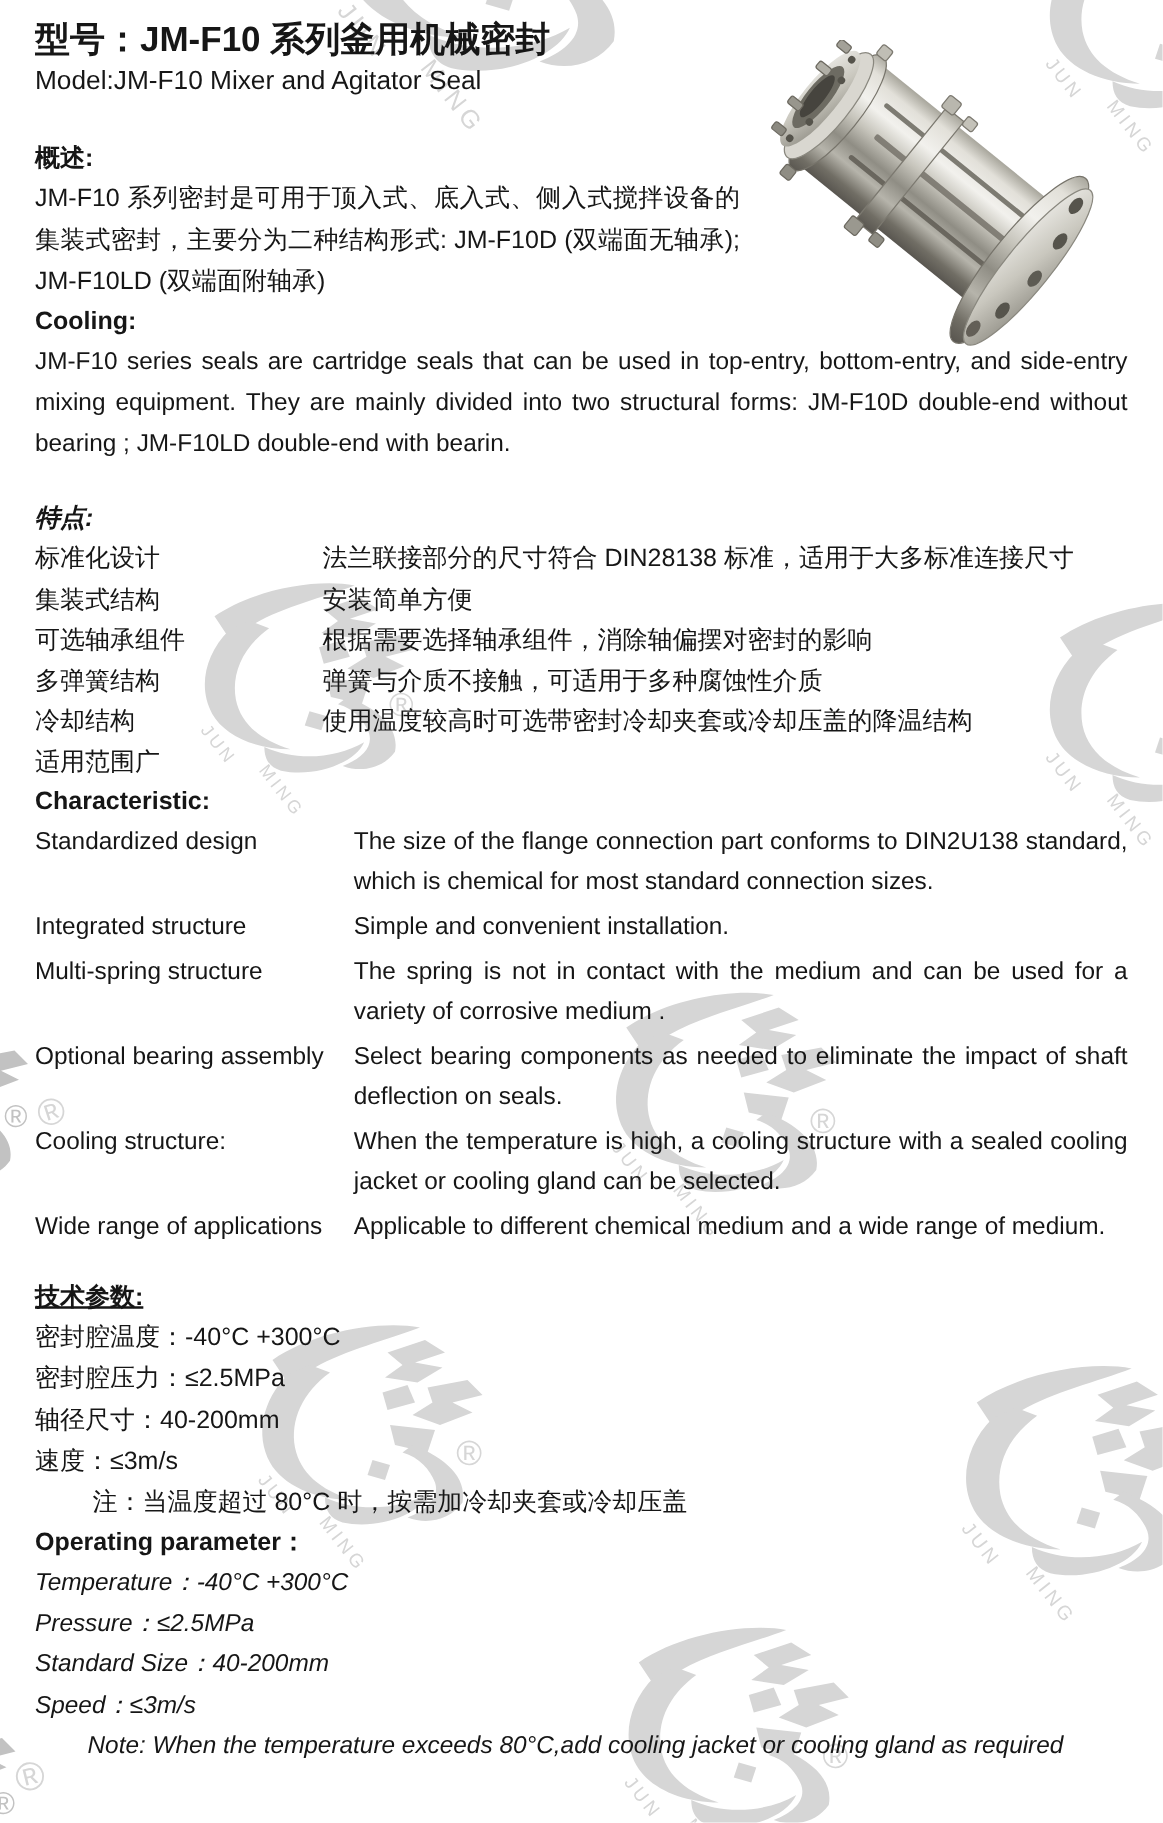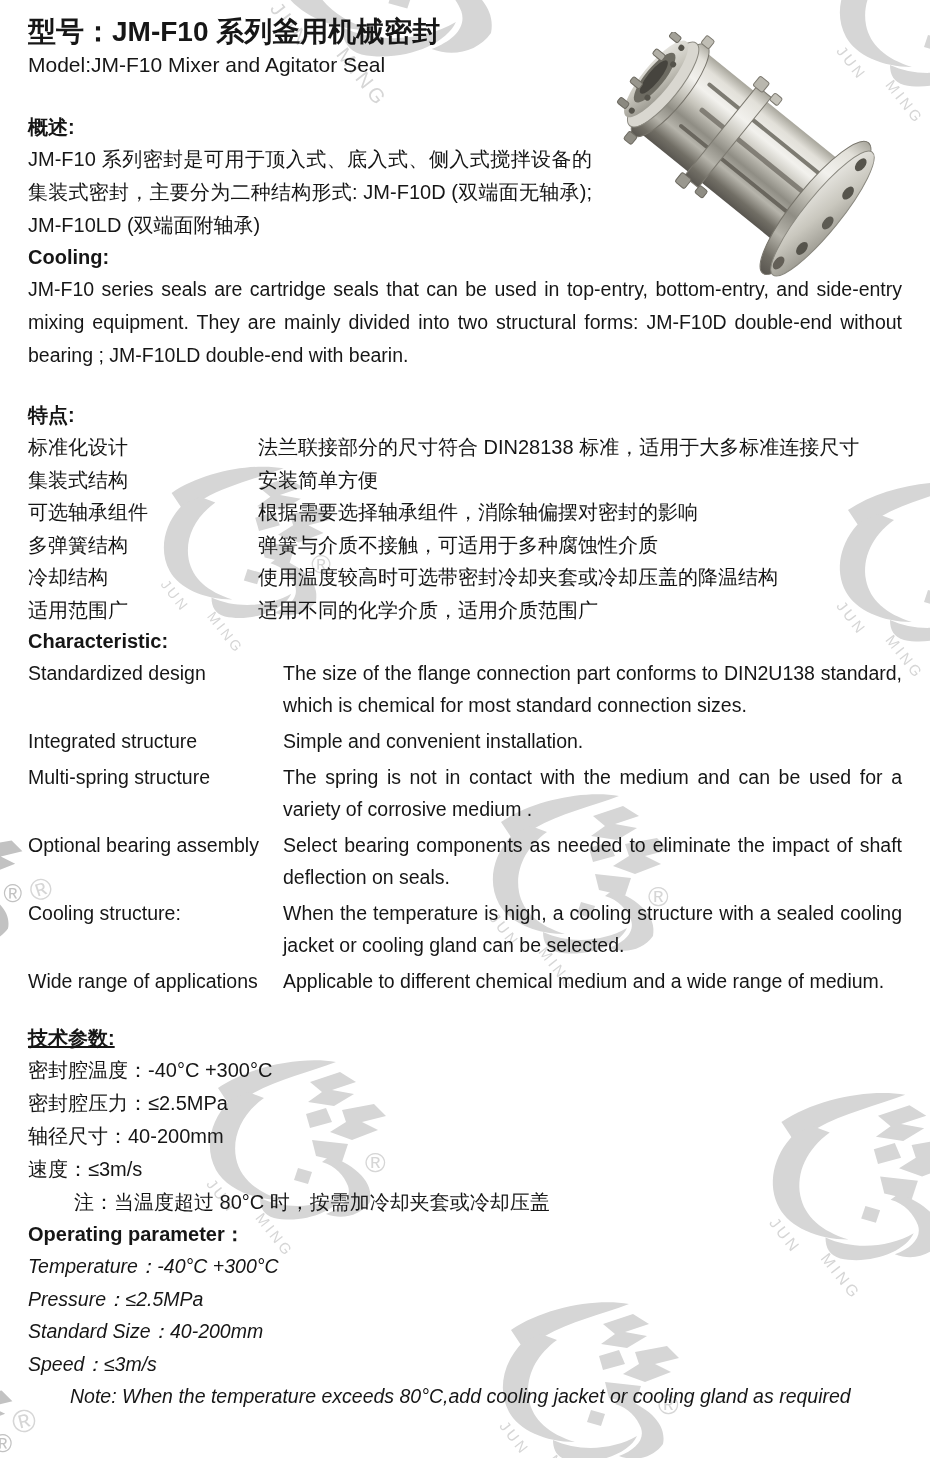--- a/index.html
+++ b/index.html
@@ -149,21 +149,21 @@
         <rect x="-101" y="57" width="10" height="10" rx="2" fill="#8f8d84" stroke="#6c6960"></rect>
       </g>
     </svg>
   </div>
 
   <div class="h-cn">概述:</div>
   <p class="para para-cn">JM-F10 系列密封是可用于顶入式、底入式、侧入式搅拌设备的集装式密封，主要分为二种结构形式: JM-F10D (双端面无轴承); JM-F10LD (双端面附轴承)</p>
   <div class="h-sub">Cooling:</div>
   <p class="para">JM-F10 series seals are cartridge seals that can be used in top-entry, bottom-entry, and side-entry mixing equipment. They are mainly divided into two structural forms: JM-F10D double-end without bearing ; JM-F10LD double-end with bearin.</p>
 
-  <div class="h-cn" style="margin-top:30px;">特点:</div>
+  <div class="h-cn" style="margin-top:30px;font-style:italic;">特点:</div>
   <div class="feat-cn">
     <div class="row">
         <span class="lbl">标准化设计</span>
         <span class="txt">法兰联接部分的尺寸符合 DIN28138 标准，适用于大多标准连接尺寸</span>
       </div>
     <div class="row">
         <span class="lbl">集装式结构</span>
         <span class="txt">安装简单方便</span>
       </div>
     <div class="row">
@@ -173,21 +173,20 @@
     <div class="row">
         <span class="lbl">多弹簧结构</span>
         <span class="txt">弹簧与介质不接触，可适用于多种腐蚀性介质</span>
       </div>
     <div class="row">
         <span class="lbl">冷却结构</span>
         <span class="txt">使用温度较高时可选带密封冷却夹套或冷却压盖的降温结构</span>
       </div>
     <div class="row">
         <span class="lbl">适用范围广</span>
-        <span class="txt">适用不同的化学介质，适用介质范围广</span>
       </div>
   </div>
 
   <div class="h-sub">Characteristic:</div>
   <div class="feat-en">
     <div class="row">
         <span class="lbl">Standardized design</span>
         <span class="txt">The size of the flange connection part conforms to DIN2U138 standard, which is chemical for most standard connection sizes.</span>
       </div>
     <div class="row">

